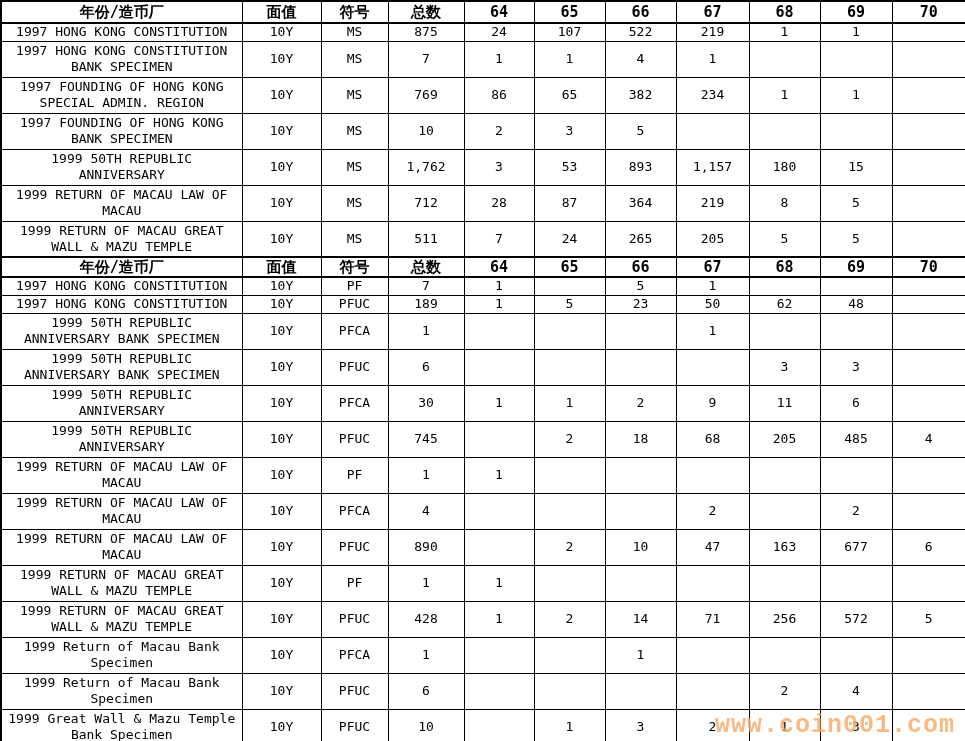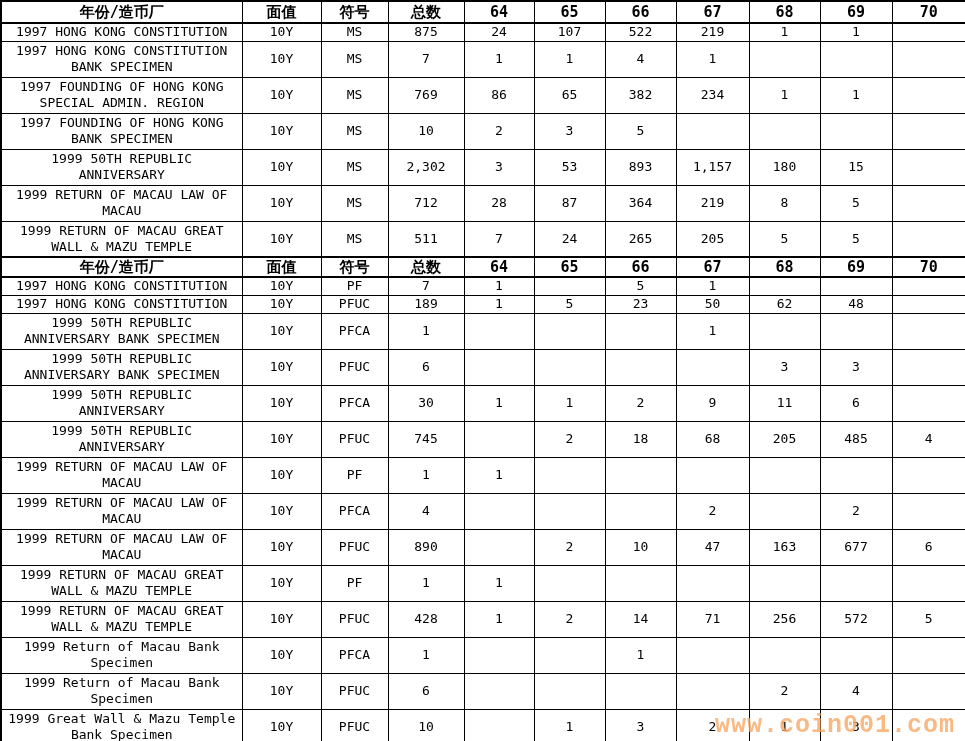--- a/index.html
+++ b/index.html
@@ -135,21 +135,21 @@
           <td></td>
           <td></td>
           <td></td>
           <td></td>
         </tr>
         <tr style="height: 36px;">
           <td class="name-cell">1999 50TH REPUBLIC
 ANNIVERSARY</td>
           <td>10Y</td>
           <td>MS</td>
-          <td>2,302</td>
+          <td>1,762</td>
           <td>3</td>
           <td>53</td>
           <td>893</td>
           <td>1,157</td>
           <td>180</td>
           <td>15</td>
           <td></td>
         </tr>
         <tr style="height: 36px;">
           <td class="name-cell">1999 RETURN OF MACAU LAW OF

